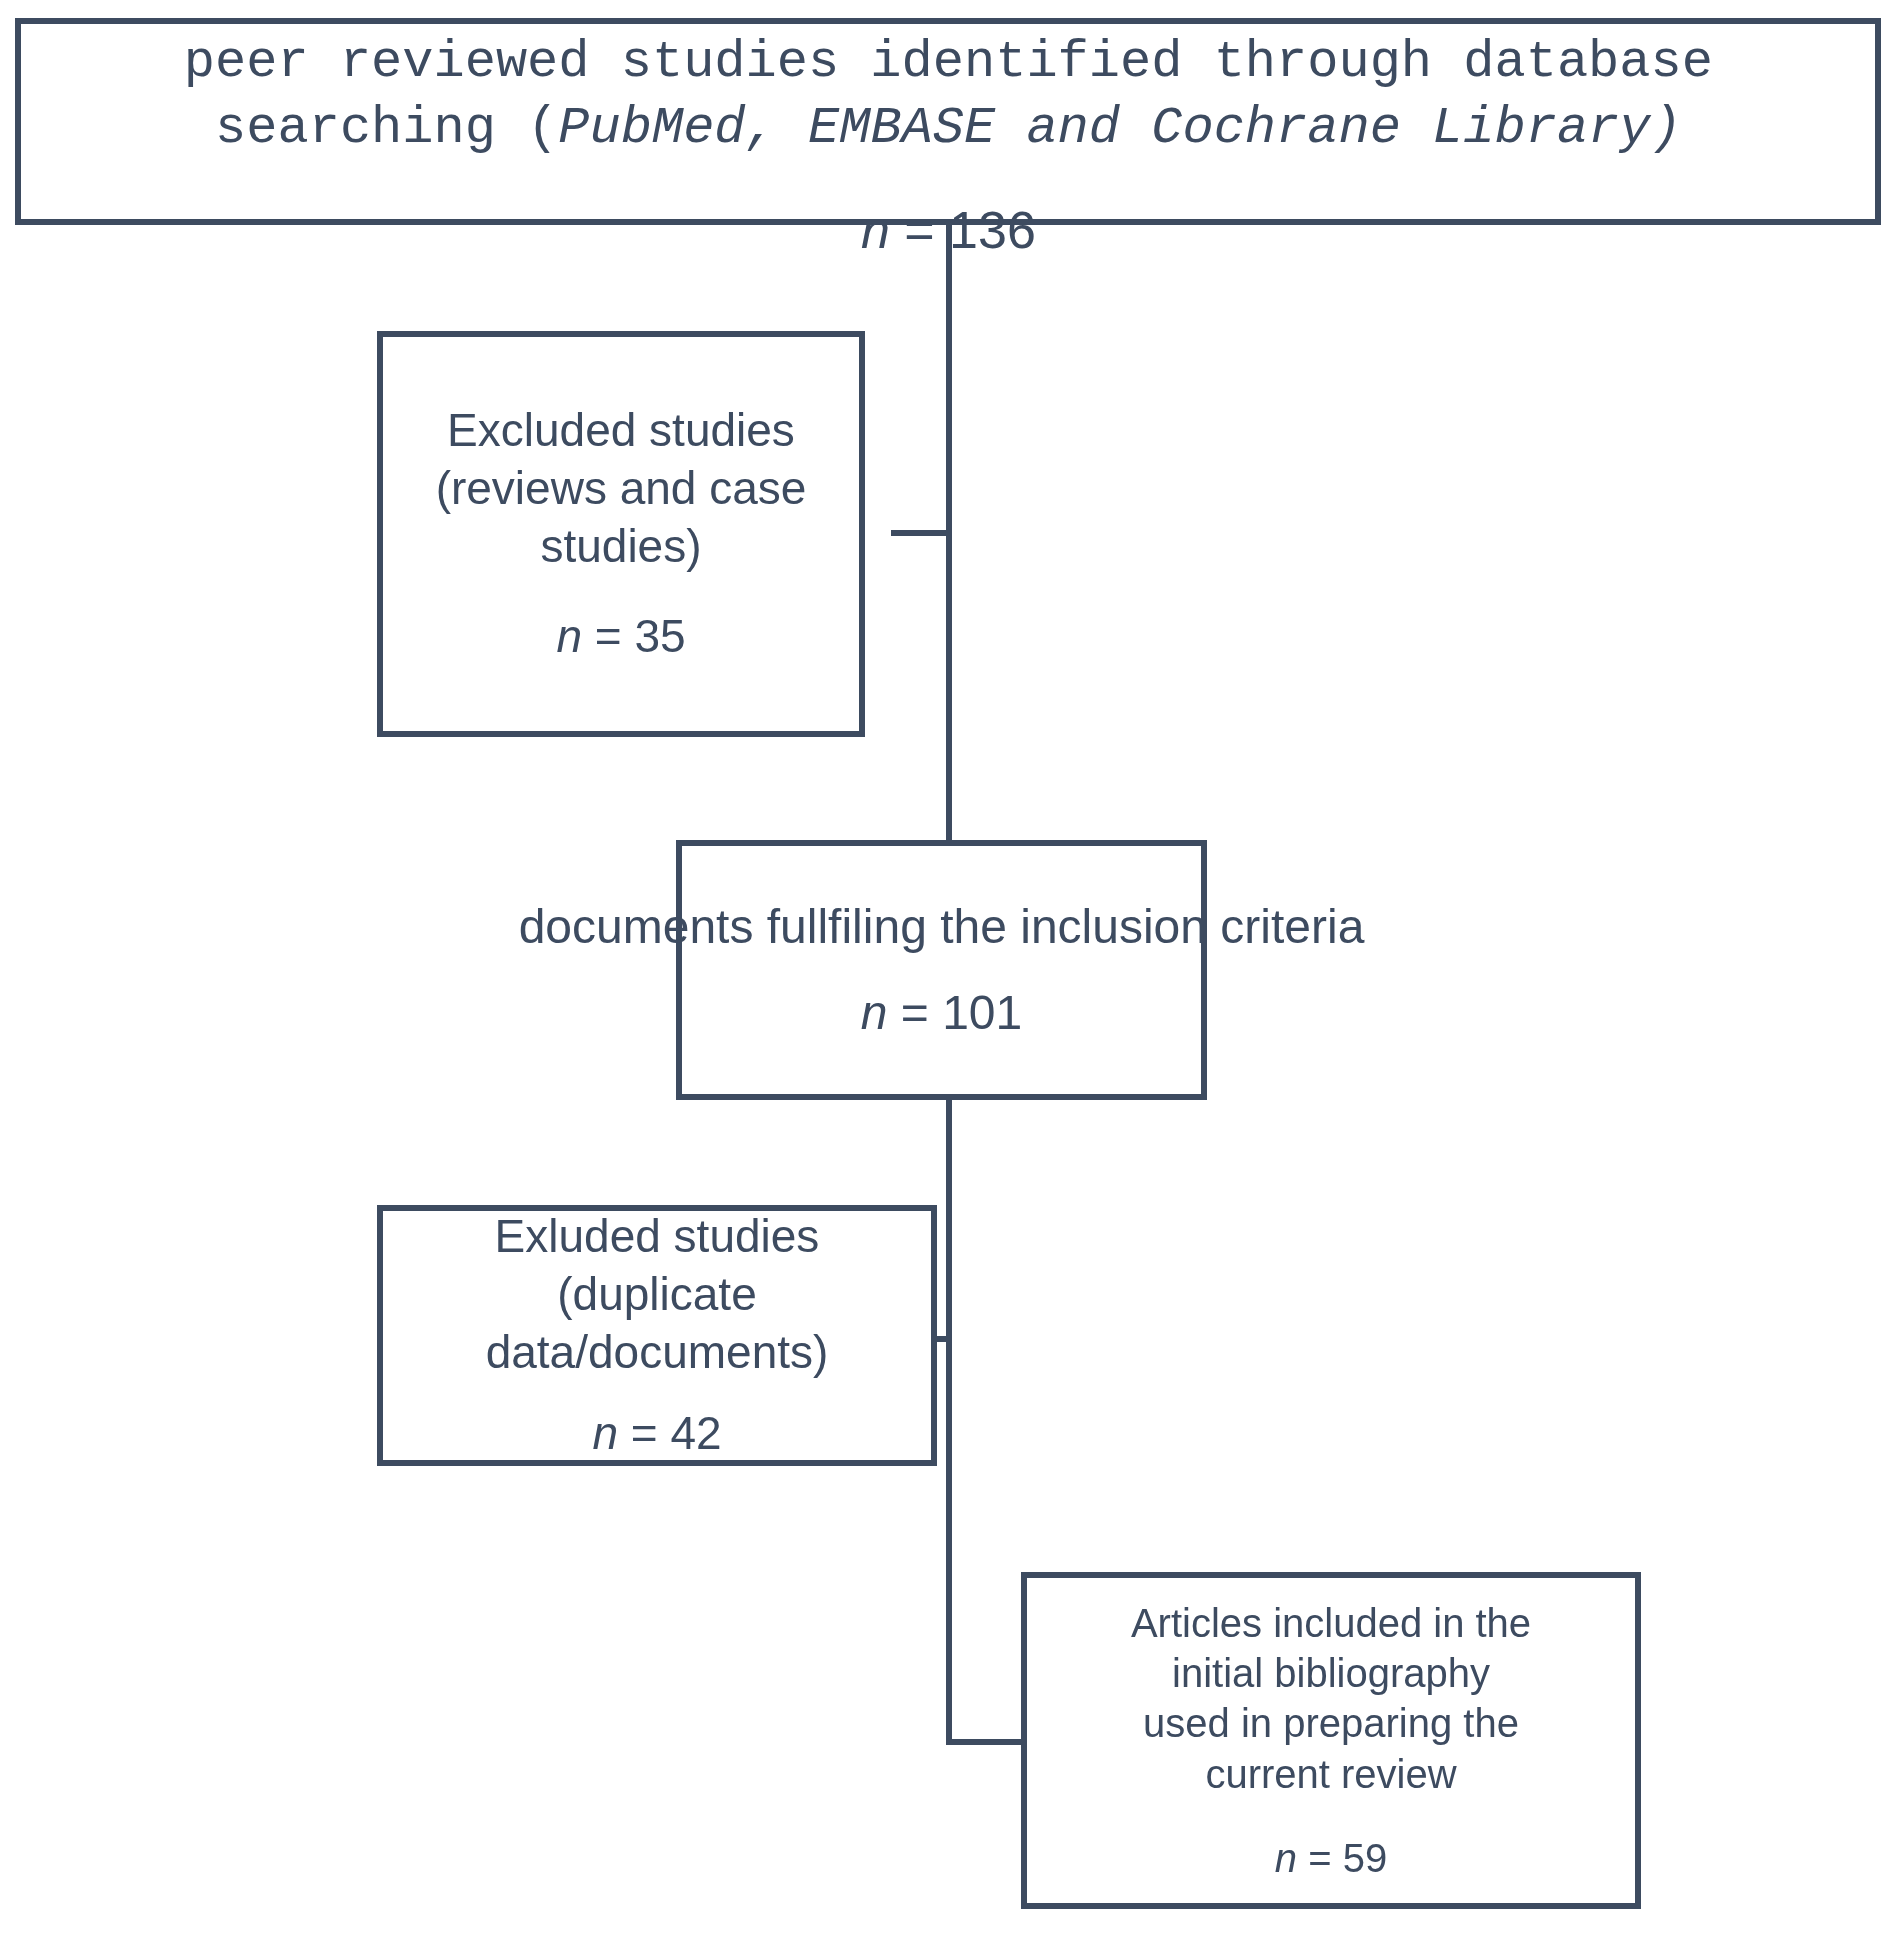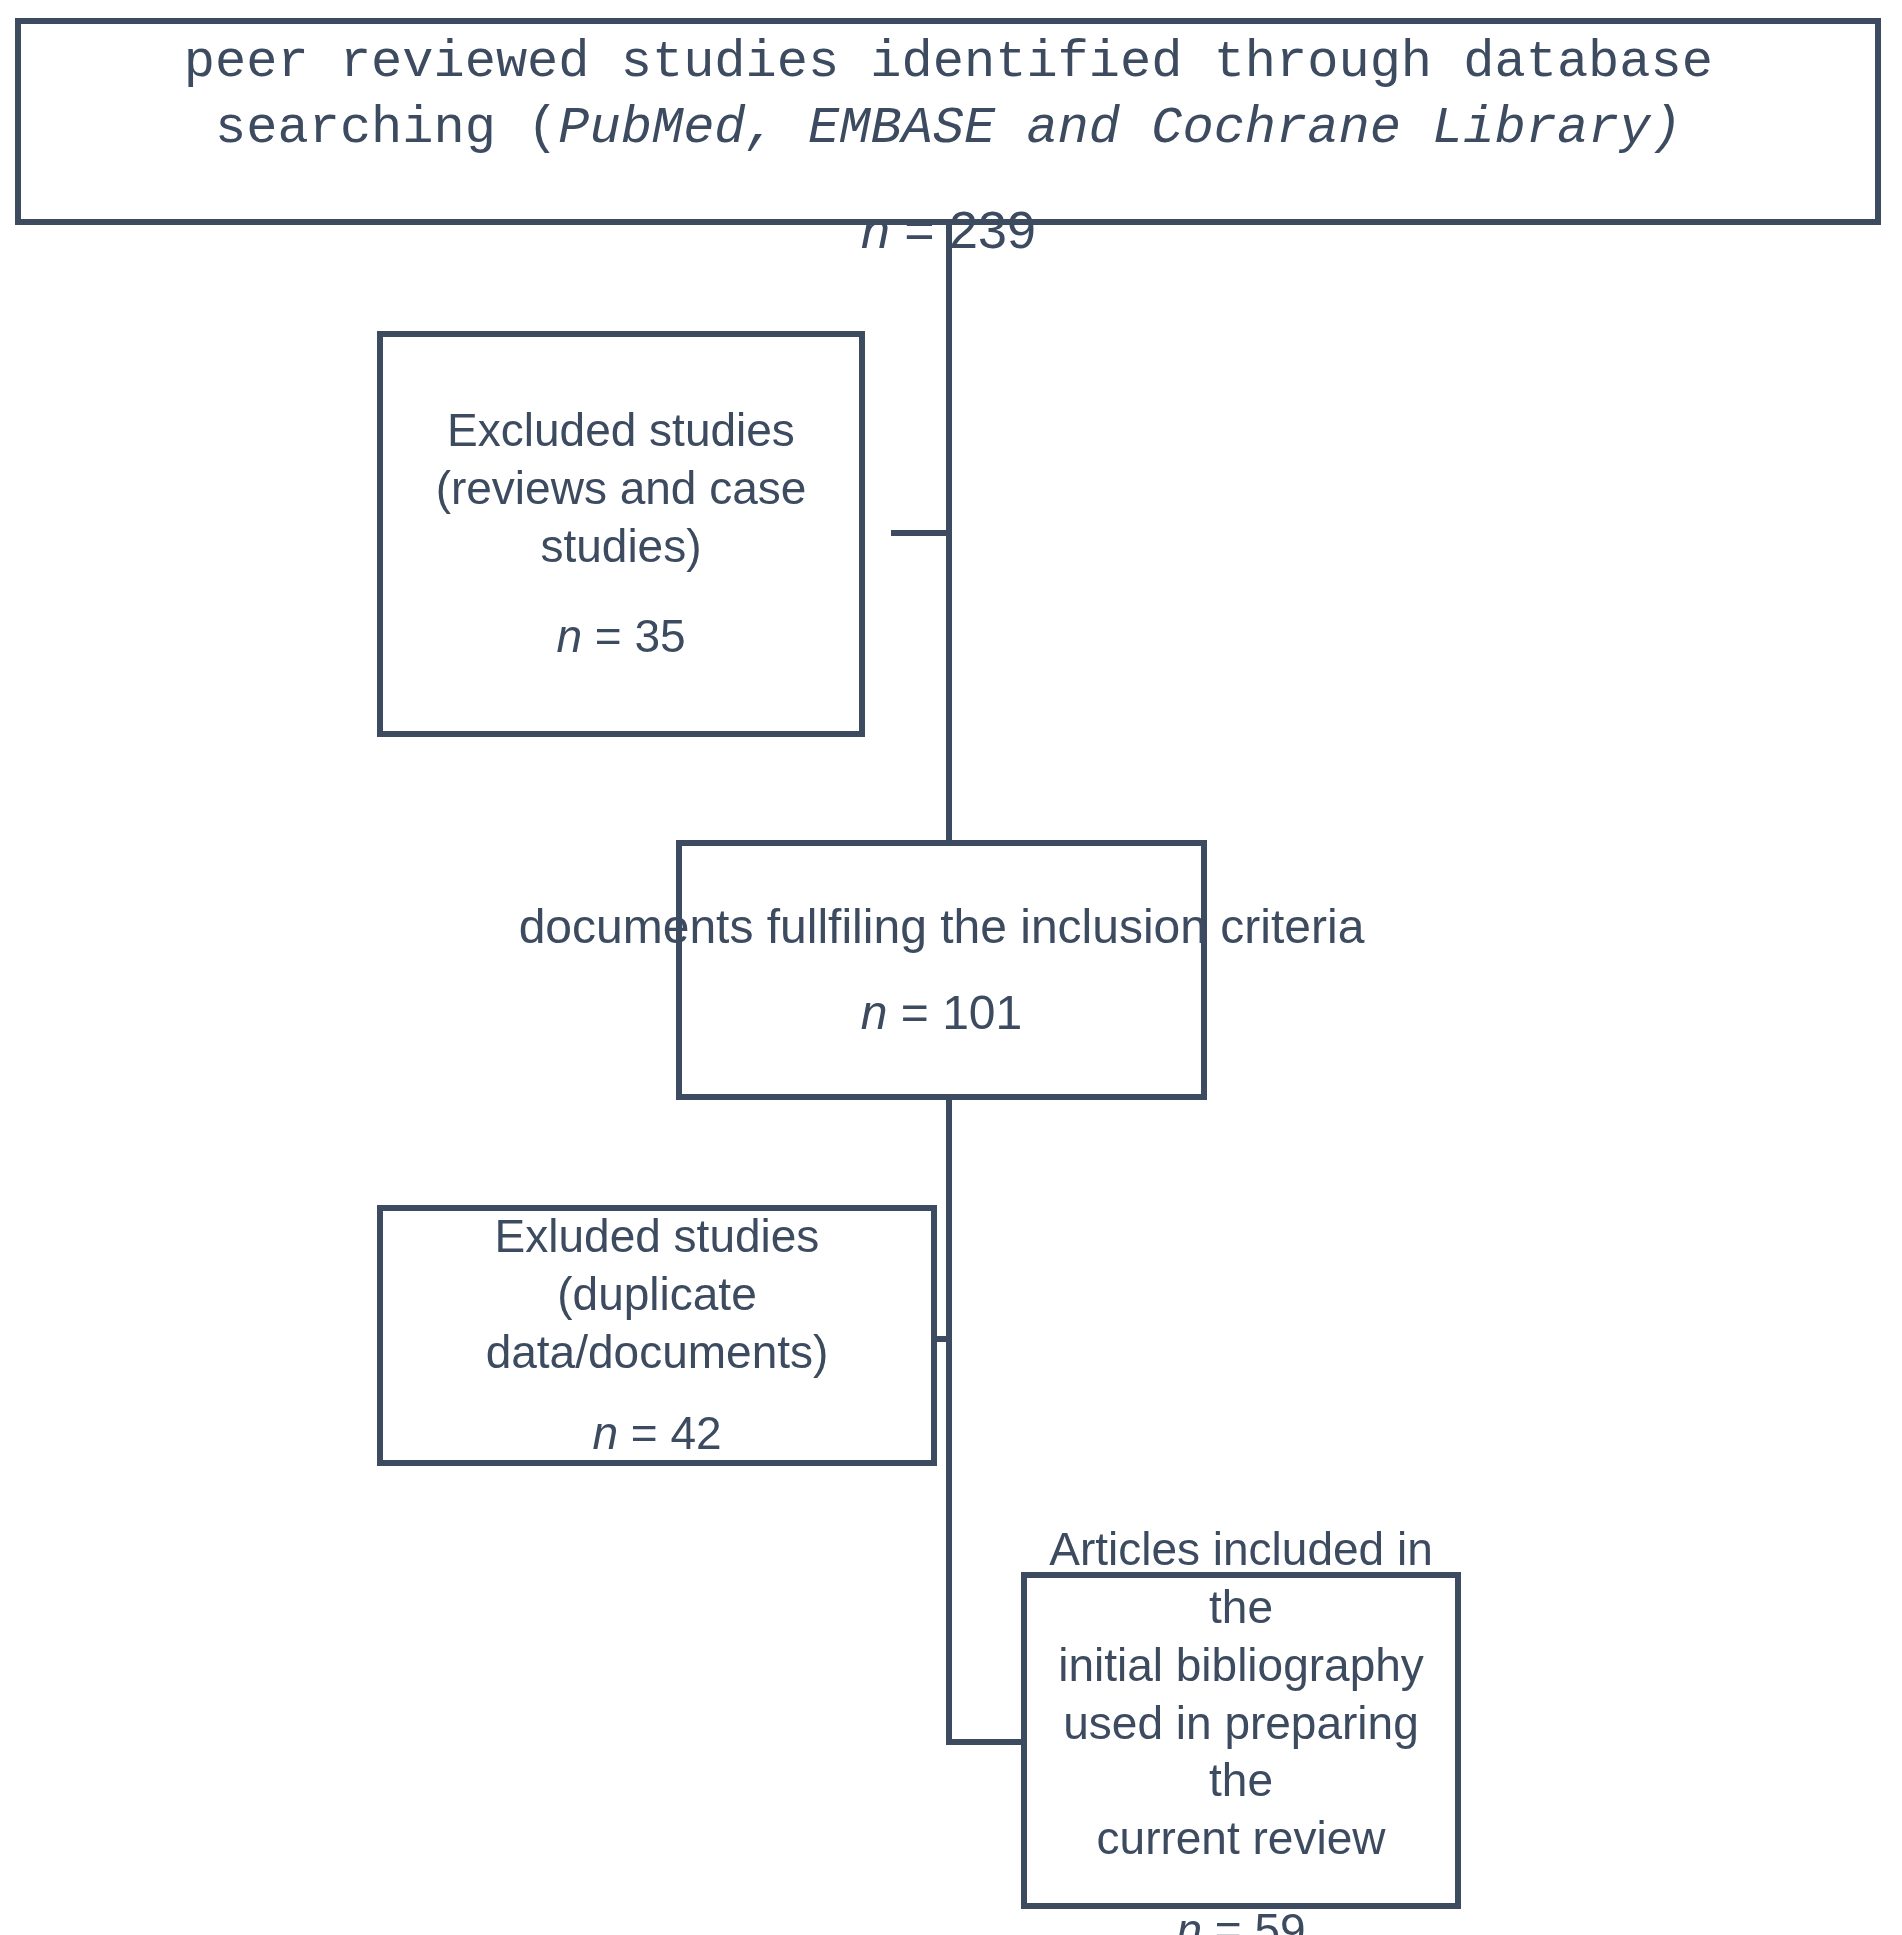--- a/index.html
+++ b/index.html
@@ -85,22 +85,22 @@
   #node-excluded-duplicates {
     left: 377px;  top: 1205px;
     width: 560px; height: 261px;
     font-size: 46px;
     padding: 0 0;
   }
   #node-excluded-duplicates .count { margin-top: 24px; }
 
   #node-included {
     left: 1021px; top: 1572px;
-    width: 440px; height: 337px;
-    font-size: 46px;
+    width: 620px; height: 337px;
+    font-size: 40px;
     padding: 0 12px;
   }
   #node-included .count { margin-top: 34px; }
 
   
   .line {
     position: absolute;
     background: #3d4b60;
     z-index: 1;
   }
@@ -122,21 +122,21 @@
 <div id="canvas">
 
   <div class="line v" id="trunk-main"></div>
   <div class="line h" id="conn-excluded-reviews"></div>
   <div class="line h" id="conn-excluded-duplicates"></div>
   <div class="line h" id="conn-included"></div>
 
   <div class="node" id="node-identified">
     <div class="body">
       <span class="main-text"><span>peer reviewed studies identified through database searching (</span><span class="ital">PubMed, EMBASE and Cochrane Library)</span></span>
-      <span class="count"><span class="ital">n</span> <span>= 239</span></span>
+      <span class="count"><span class="ital">n</span> <span>= 136</span></span>
     </div>
   </div>
 
   <div class="node" id="node-excluded-reviews">
     <div class="body">
       <span class="main-text">Excluded studies
 (reviews and case
 studies)</span>
       <span class="count"><span class="ital">n</span> <span>= 35</span></span>
     </div>

